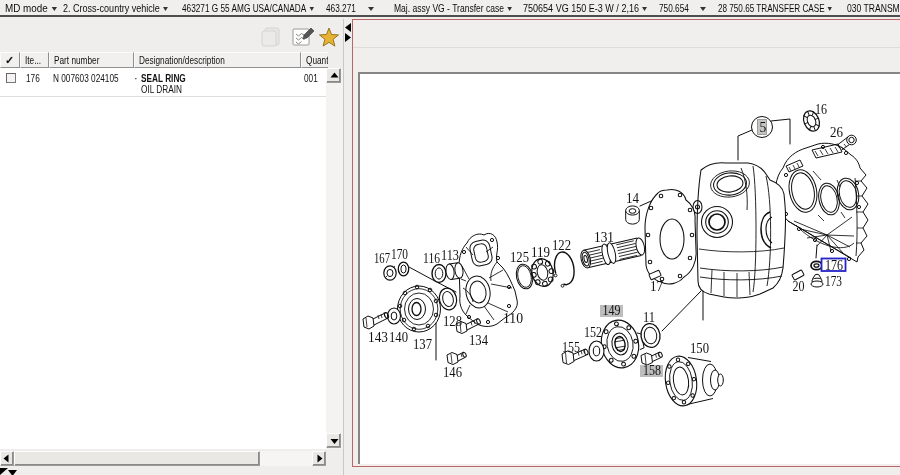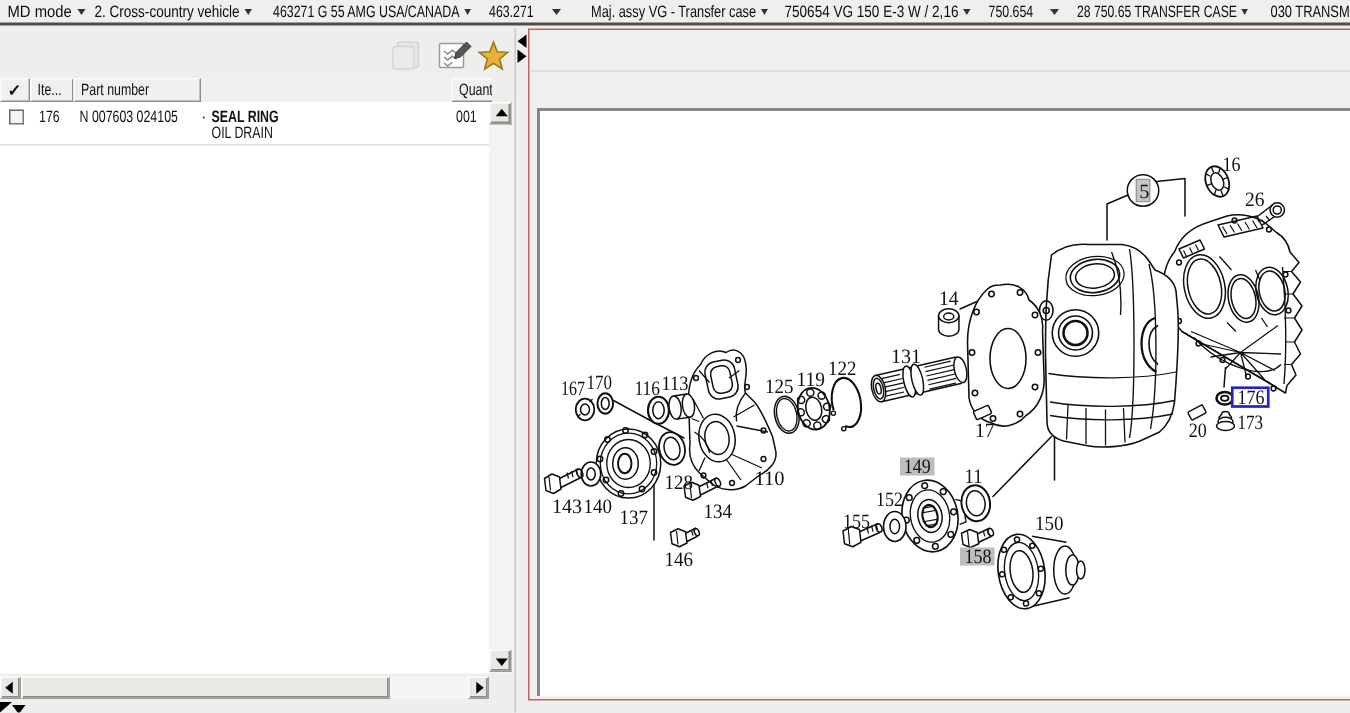--- a/index.html
+++ b/index.html
@@ -53,20 +53,21 @@
  <span class="mi" style="left:700px"><span class="tri" style="margin-left:0"></span></span>
  <span class="mi" style="left:718px;transform:scaleX(0.74)">28 750.65 TRANSFER CASE<span class="tri"></span></span>
  <span class="mi" style="left:847px;transform:scaleX(0.78)">030 TRANSM</span>
 </div>
 
 <div id="leftpanel">
  <div id="thead">
   <div class="hc" style="left:0;width:20px;font-weight:bold">✓</div>
   <div class="hc" style="left:20px;width:29px"><span class="sqz">Ite...</span></div>
   <div class="hc" style="left:49px;width:85px"><span class="sqz">Part number</span></div>
+  <div class="hc" style="left:134px;width:167px"><span class="sqz">Designation/description</span></div>
   <div class="hc" style="left:301px;width:27px;border-right:none"><span class="sqz">Quanti</span></div>
  </div>
  <div id="tbody">
   <div id="row1">
    <span class="cbx"></span>
    <span class="abs sqz" style="left:26px;top:4px">176</span>
    <span class="abs sqz" style="left:53px;top:4px">N 007603 024105</span>
    <span class="abs" style="left:134px;top:4px">·</span>
    <span class="abs sqz" style="left:141px;top:4px;font-weight:bold">SEAL RING</span>
    <span class="abs sqz" style="left:141px;top:15px">OIL DRAIN</span>

